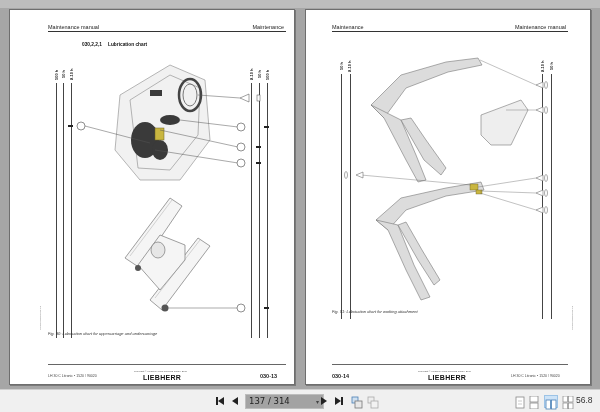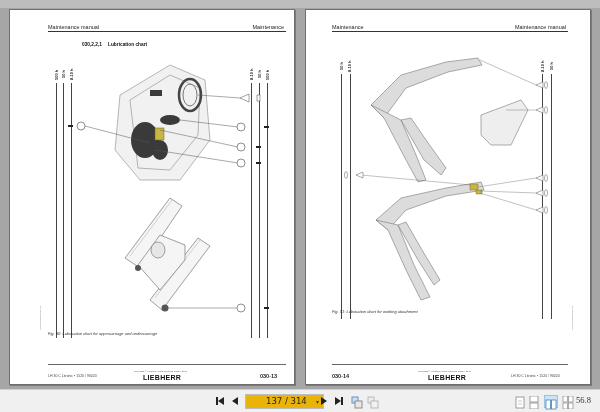--- a/index.html
+++ b/index.html
@@ -17,23 +17,23 @@
   .caption { position: absolute; font-size: 4px; font-style: italic; color: #333; white-space: nowrap; }
   .footline { position: absolute; top: 354px; height: 1px; background: #666; }
   .foot-small { position: absolute; font-size: 3.5px; color: #444; white-space: nowrap; }
   .brand { position: absolute; top: 364px; font-size: 7px; font-weight: bold; color: #111; letter-spacing: 0.3px; }
   .pno { position: absolute; top: 363px; font-size: 5.5px; font-weight: bold; color: #222; }
   .copy { position: absolute; top: 360px; font-size: 2.5px; color: #555; white-space: nowrap; }
   .side-code { position: absolute; font-size: 2.5px; color: #888; transform: rotate(-90deg); transform-origin: left top; white-space: nowrap; }
   svg.diag { position: absolute; left: 0; top: 0; }
   .toolbar { position: absolute; left: 0; top: 389px; width: 600px; height: 23px; background: #f0f0f0; border-top: 1px solid #cfcfcf; }
   .tb-btn { position: absolute; top: 6px; height: 12px; font-size: 9px; color: #222; line-height: 12px; }
-  .page-input { position: absolute; left: 245px; top: 4px; width: 79px; height: 15px; background: #eab308; border: 1px solid #bdbdbd; font-family: "DejaVu Sans", sans-serif; font-size: 8.5px; color: #222; line-height: 13px; padding-left: 20px; }
+  .page-input { position: absolute; left: 245px; top: 4px; width: 79px; height: 15px; background: #a3a3a3; border: 1px solid #bdbdbd; font-family: "DejaVu Sans", sans-serif; font-size: 8.5px; color: #222; line-height: 13px; padding-left: 3px; }
   .dd { position: absolute; right: 4px; top: 0; font-size: 6px; color: #444; }
-  .zoomval { position: absolute; left: 576px; top: 5px; font-family: Liberation Serif, serif; font-size: 8.5px; color: #333; }
+  .zoomval { position: absolute; left: 576px; top: 5px; font-family: Liberation Sans, sans-serif; font-size: 8.5px; color: #333; }
   .ico { position: absolute; top: 5px; width: 12px; height: 13px; }
 </style>
 </head>
 <body>
 
 <div class="viewer">
   <div class="topstrip"></div>
 
   <div class="page left">
     <div class="hdr" style="left:38px;">Maintenance manual</div>

